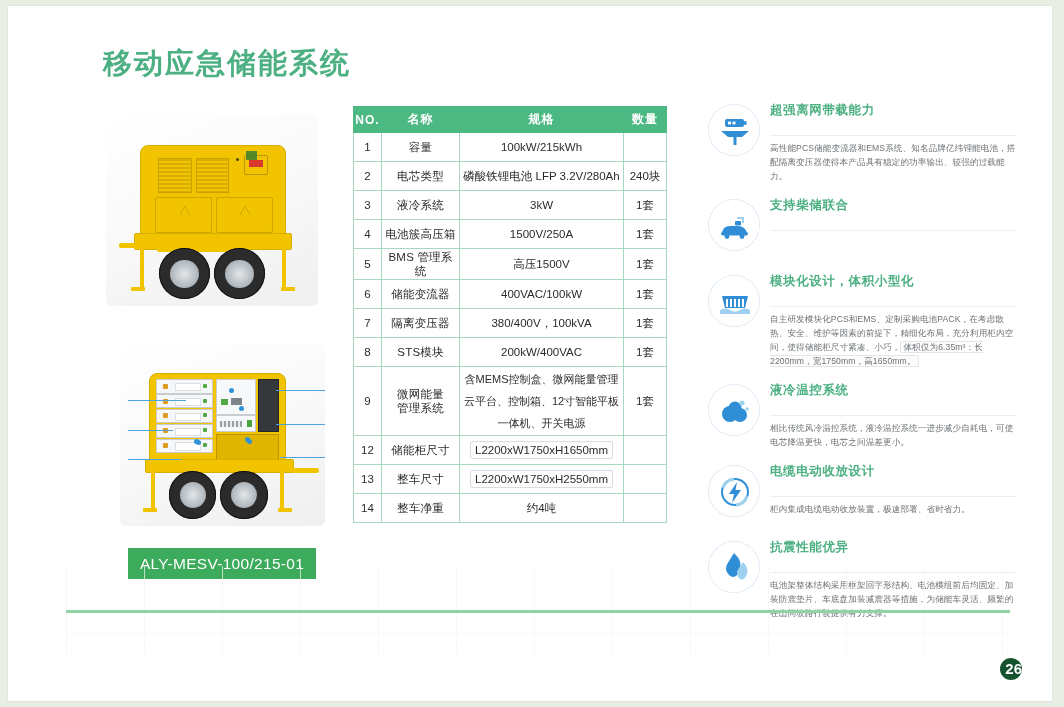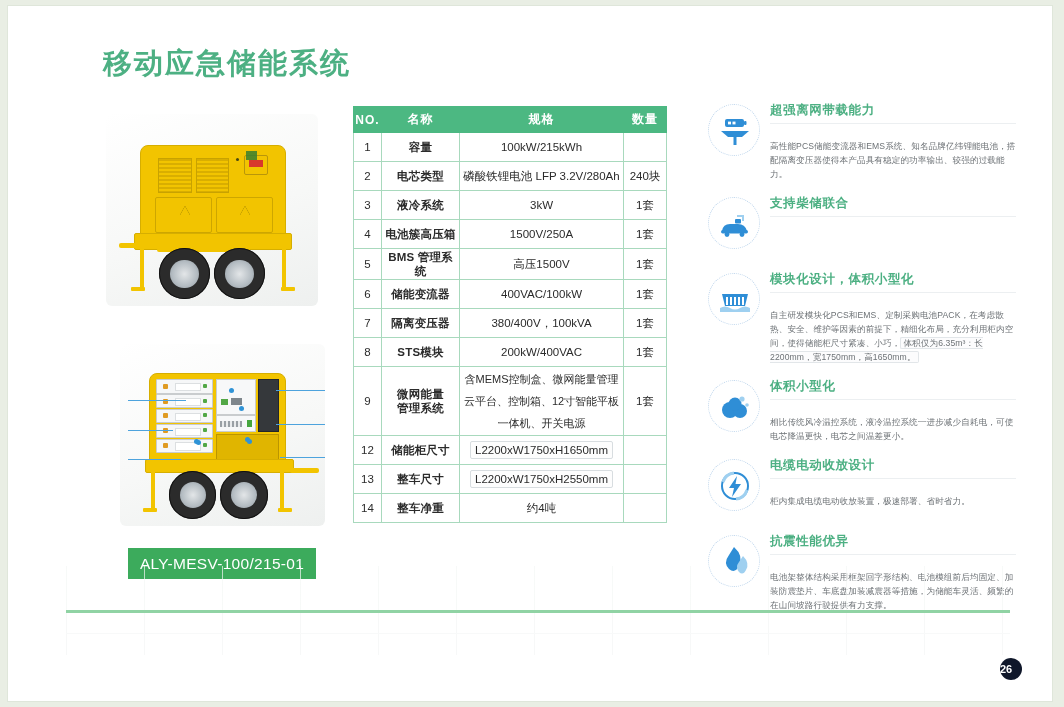--- a/index.html
+++ b/index.html
@@ -180,21 +180,21 @@
     border: 1px solid #4cb882;
     letter-spacing: 1px;
   }
   .spec-table td {
     border: 1px solid #a8d9bd;
     text-align: center;
     height: 26px;
     padding: 1px 2px;
     line-height: 14px;
   }
-  .spec-table td.nm { font-weight: bold; letter-spacing: .2px; margin-left: 48px; }
+  .spec-table td.nm { font-weight: normal; letter-spacing: .2px; margin-left: 48px; }
   .spec-table tr.tall td { height: 42px; }
   .spec-table td.sp-wrap { font-size: 11px; line-height: 22px; }
   .boxed-val {
     display: inline-block;
     border: 1px solid #d8dde0;
     background: #fdfdfd;
     padding: 1px 4px;
     border-radius: 2px;
   }
   
@@ -219,23 +219,23 @@
     border-radius: 50%;
     border: 1.5px dotted #bfd6ec;
     box-sizing: border-box;
   }
   .feature .ficon svg { position: absolute; left: 9px; top: 9px; }
   .feature .ftitle {
     font-size: 12.5px;
     font-weight: bold;
     color: #4db083;
     letter-spacing: .6px;
-    padding-bottom: 4px;
+    padding-bottom: 16px;
     border-bottom: 1px solid #eceff1;
-    margin-bottom: 15px;
+    margin-bottom: 5px;
   }
   .feature .fdesc {
     font-size: 8.6px;
     line-height: 14px;
     color: #6d7276;
     letter-spacing: .1px;
   }
   .feature .fdesc .hl {
     border: 1px solid #e2e6e9;
     padding: 0 2px;
@@ -273,26 +273,26 @@
     top: auto;
     bottom: auto;
   }
   .page-num {
     position: absolute;
     left: 992px;
     top: 652px;
     width: 22px;
     height: 22px;
     border-radius: 50%;
-    background: #0f172a;
+    background: #14532d;
     color: #ffffff;
-    font-size: 11px;
+    font-size: 15px;
     font-weight: bold;
     line-height: 22px;
-    text-align: left;
+    text-align: right;
   }
   .ghost-band {
     position: absolute;
     left: 58px;
     top: 560px;
     width: 944px;
     height: 44px;
     background:
       repeating-linear-gradient(to right, #f4f7f5 0 1px, transparent 1px 78px);
     opacity: .7;
@@ -537,21 +537,21 @@
       <div class="feature">
         <div class="ficon">
           <svg width="34" height="34" viewBox="0 0 34 34">
             <circle cx="12" cy="20" r="8" fill="#2f8ed6"></circle>
             <circle cx="22" cy="21" r="7" fill="#2f8ed6"></circle>
             <circle cx="17" cy="14" r="6.5" fill="#2f8ed6"></circle>
             <circle cx="24" cy="9" r="2.6" fill="#9fd0f0"></circle>
             <circle cx="29" cy="15" r="1.8" fill="#9fd0f0"></circle>
           </svg>
         </div>
-        <div class="ftitle">体积小型化</div>
+        <div class="ftitle">液冷温控系统</div>
         <div class="fdesc">相比传统风冷温控系统，液冷温控系统一进步减少自耗电，可使电芯降温更快，电芯之间温差更小。</div>
       </div>
       <div class="feature">
         <div class="ficon">
           <svg width="34" height="34" viewBox="0 0 34 34">
             <circle cx="17" cy="17" r="13" fill="none" stroke="#2f8ed6" stroke-width="2"></circle>
             <path d="M5 13 a13 13 0 0 1 11 -9" fill="none" stroke="#9fd0f0" stroke-width="3"></path>
             <path d="M29 21 a13 13 0 0 1 -11 9" fill="none" stroke="#9fd0f0" stroke-width="3"></path>
             <path d="M19 7 l-8 12 h5 l-2 9 l9 -13 h-5.5 z" fill="#2f8ed6"></path>
           </svg>

